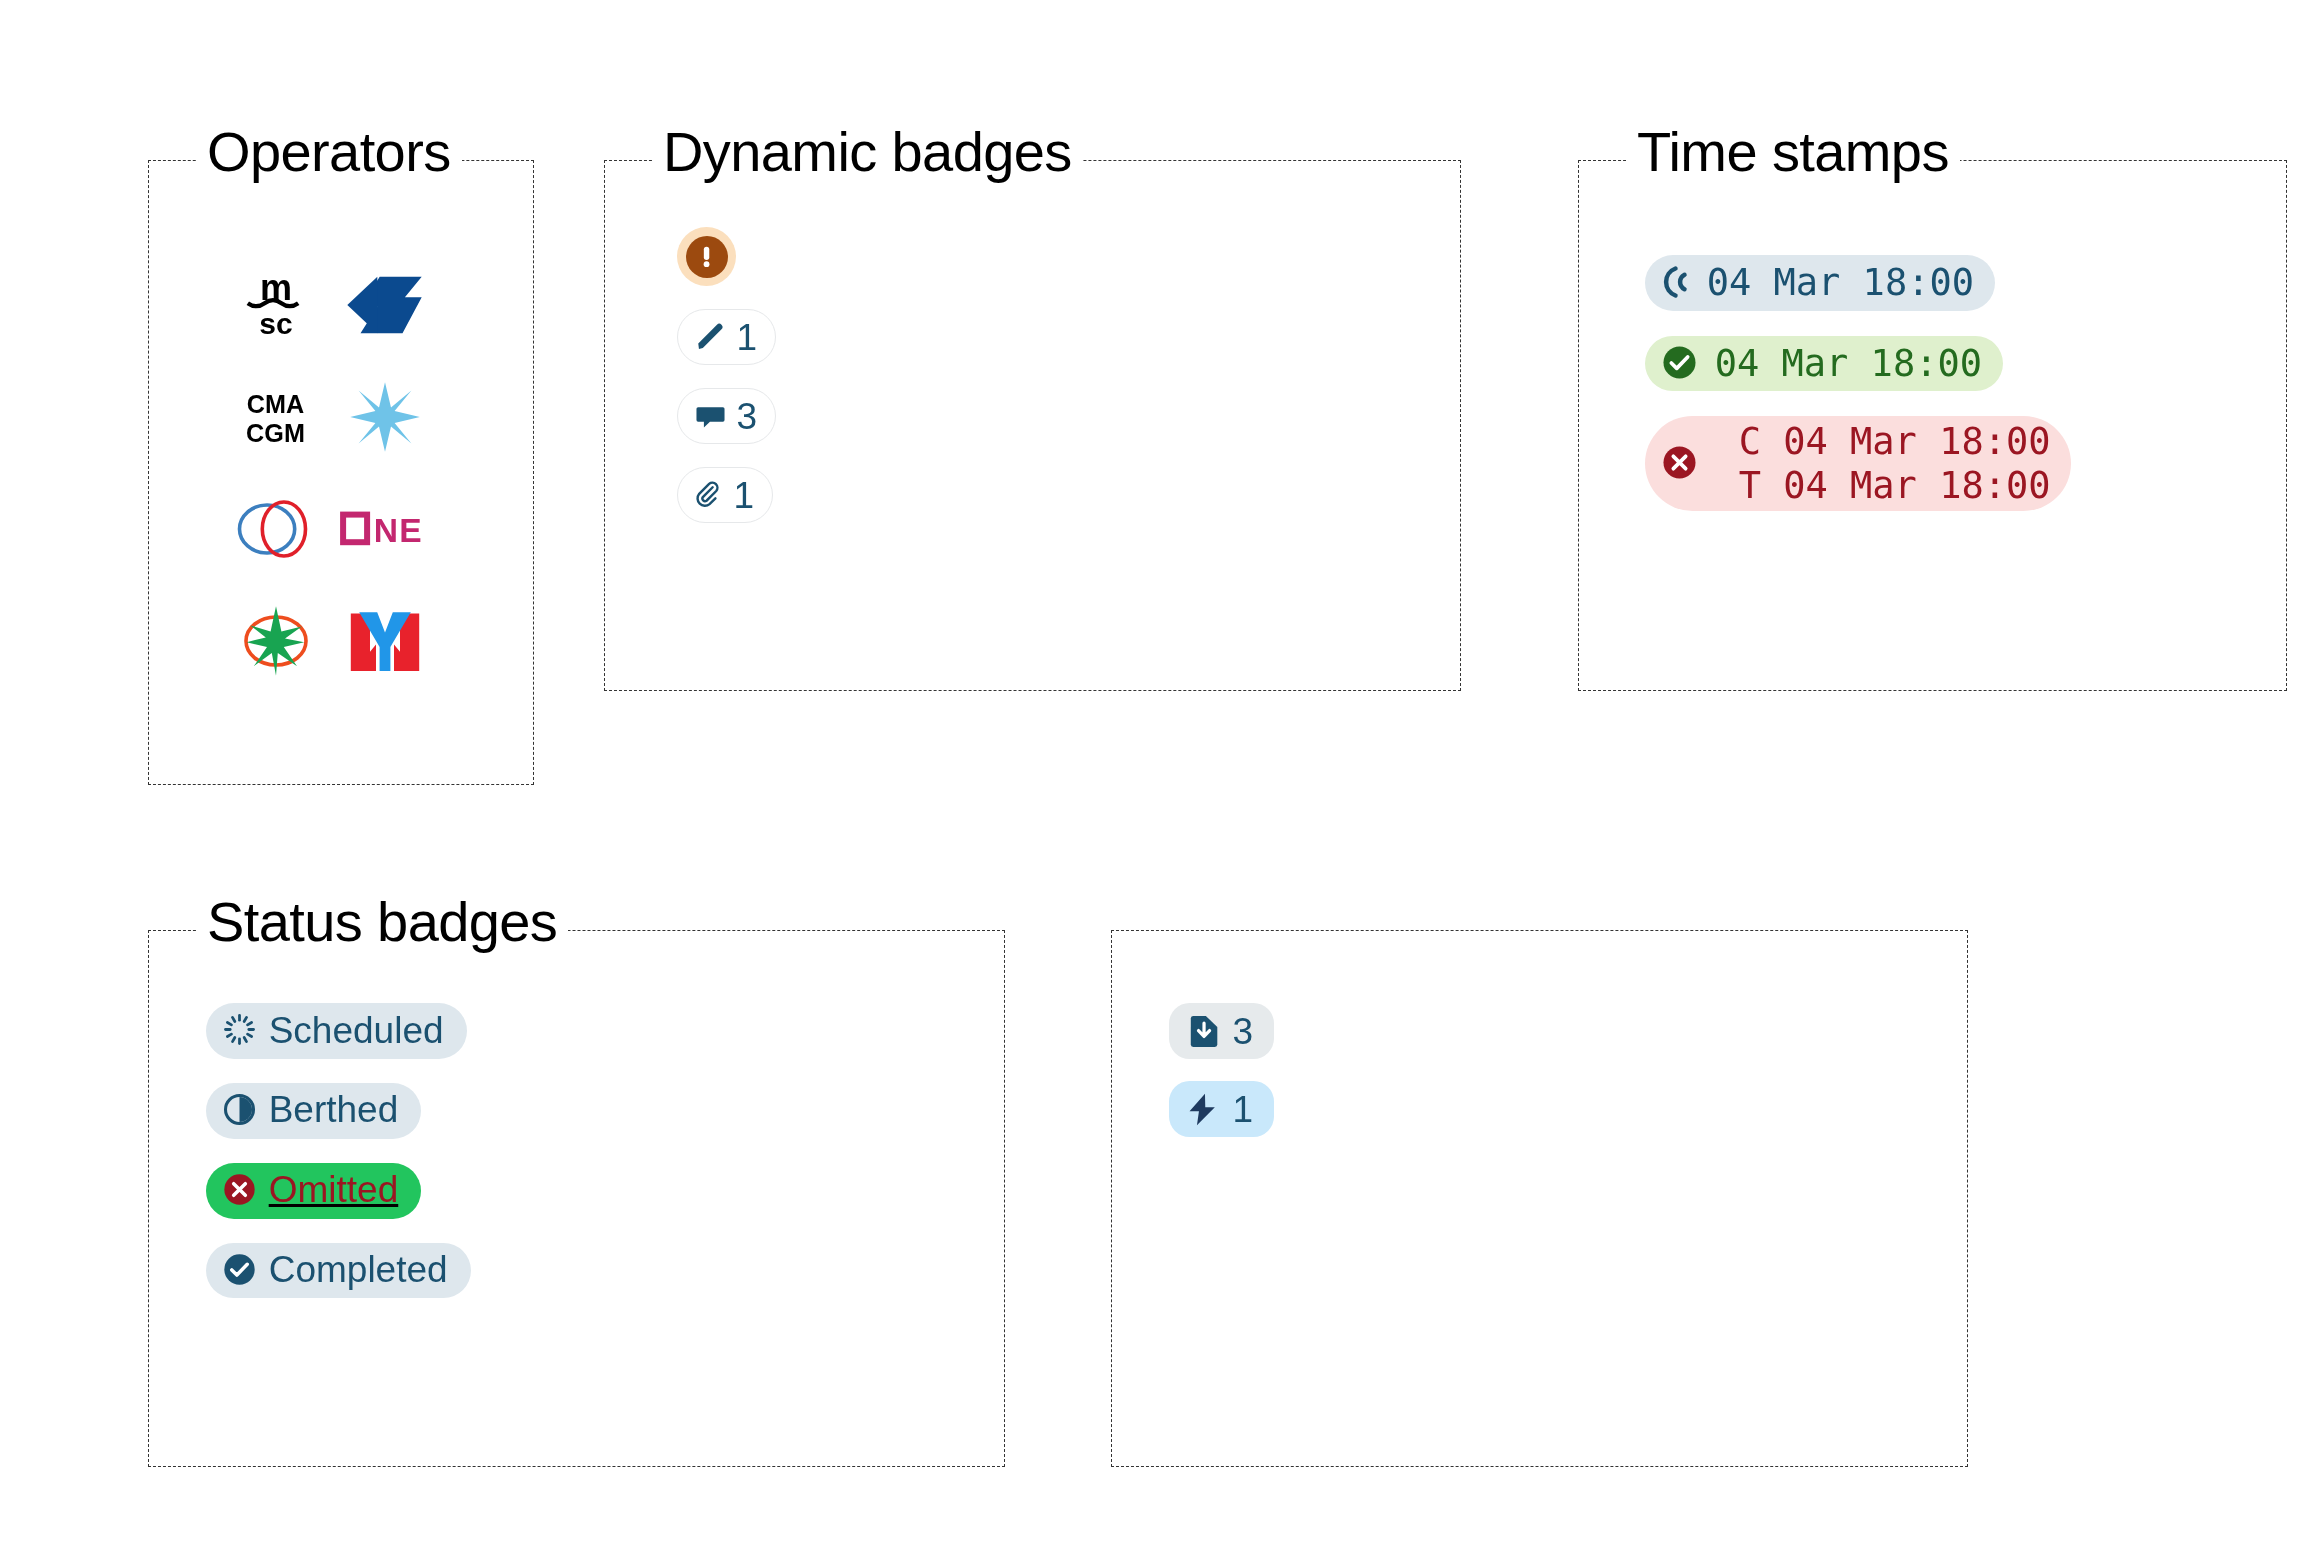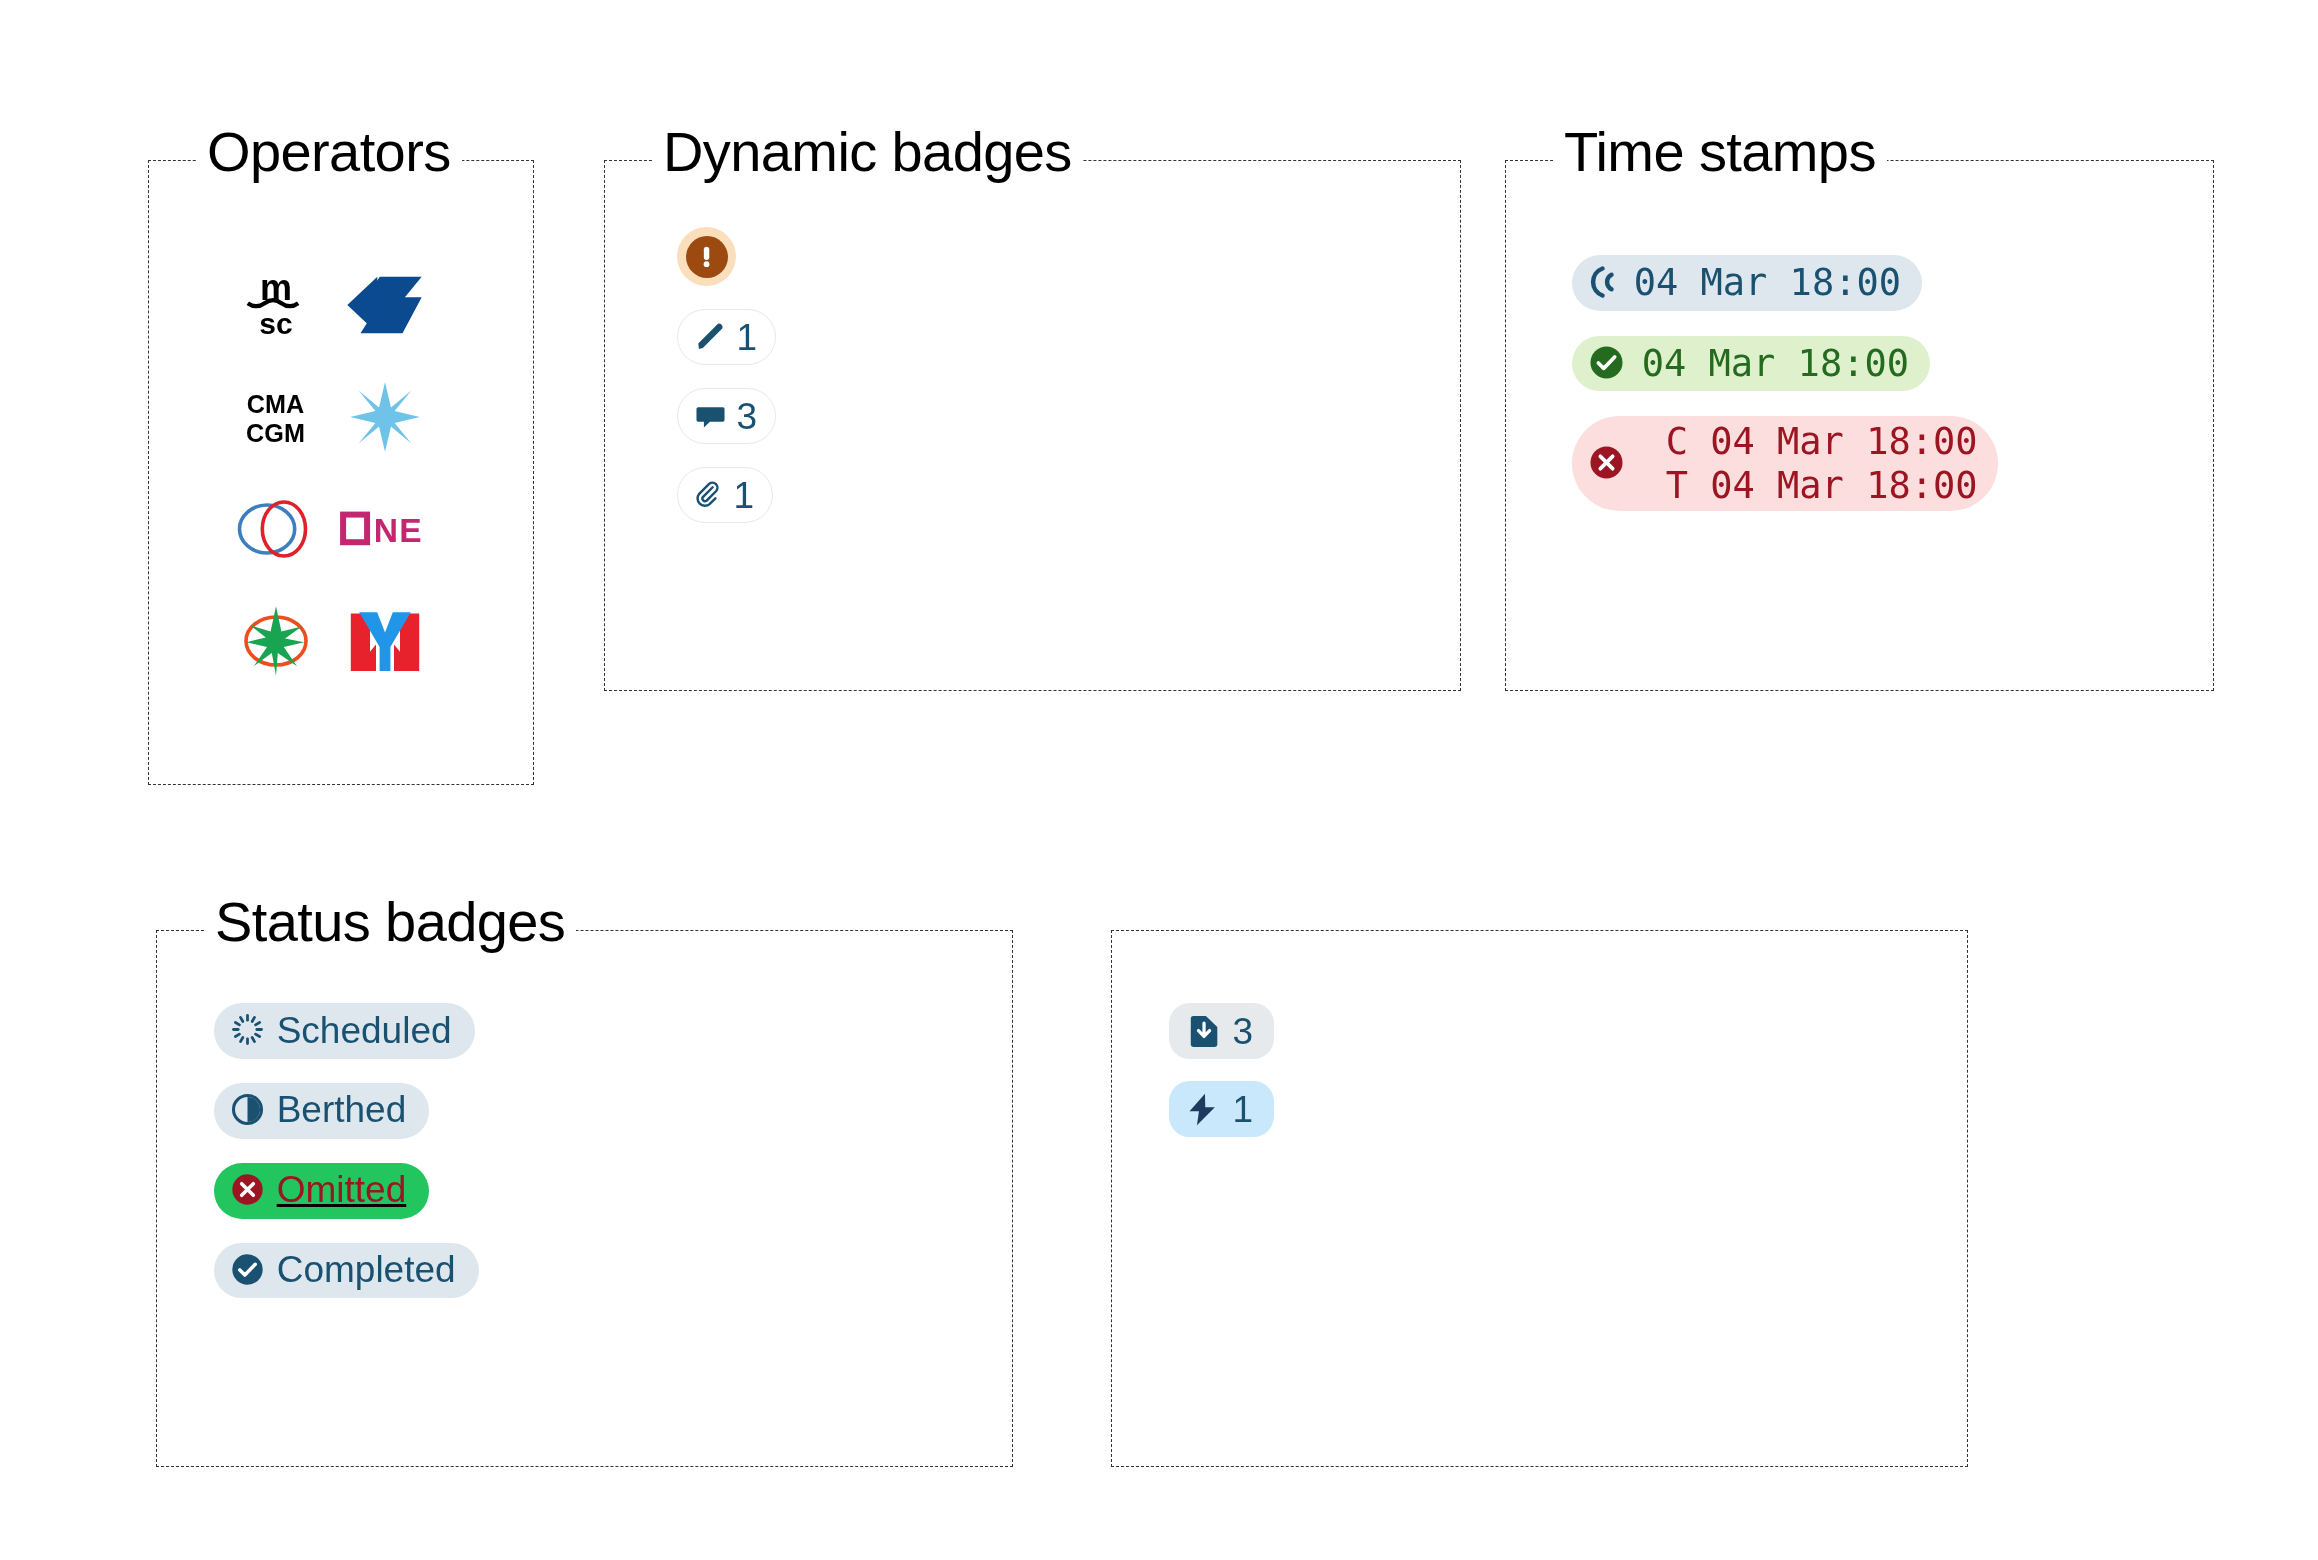--- a/index.html
+++ b/index.html
@@ -80,21 +80,21 @@
   .count-pill .cnt {
     font-size: 37px;
     font-weight: 400;
     color: #1b5170;
     line-height: 1;
     font-family: "Liberation Sans", sans-serif;
   }
   .count-pill svg { display: block; }
 
   
-  #group-times { left: 1505px; top: 160px; width: 709px; height: 531px; }
+  #group-times { left: 1578px; top: 160px; width: 709px; height: 531px; }
   .ts-stack { position: absolute; left: 66px; top: 94px; display: flex; flex-direction: column; gap: 25px; align-items: flex-start; }
   .ts-badge {
     display: flex;
     align-items: center;
     gap: 17px;
     border-radius: 603px;
     padding: 6px 20.5px 6px 15.7px;
     box-sizing: border-box;
   }
   .ts-badge .ts-text {
@@ -106,21 +106,21 @@
   }
   .ts-badge.blue  { background: #dee7ed; }
   .ts-badge.blue .ts-text  { color: #1b5170; }
   .ts-badge.green { background: #dff0cd; }
   .ts-badge.green .ts-text { color: #246b1f; }
   .ts-badge.red   { background: #fbdedd; padding-top: 3.6px; padding-bottom: 3.6px; }
   .ts-badge.red .ts-text   { color: #9b1622; }
   .ts-badge .ts-lines { display: flex; flex-direction: column; margin-left: 24px; }
 
   
-  #group-status { left: 148px; top: 930px; width: 857px; height: 537px; margin-left: 8px; }
+  #group-status { left: 148px; top: 930px; width: 857px; height: 537px; }
   .st-stack { position: absolute; left: 57px; top: 72px; display: flex; flex-direction: column; gap: 24px; align-items: flex-start; }
   .status-pill {
     display: inline-flex;
     align-items: center;
     gap: 12px;
     border-radius: 603px;
     padding: 8.5px 23px 8.5px 15.7px;
     box-sizing: border-box;
   }
   .status-pill .label {

